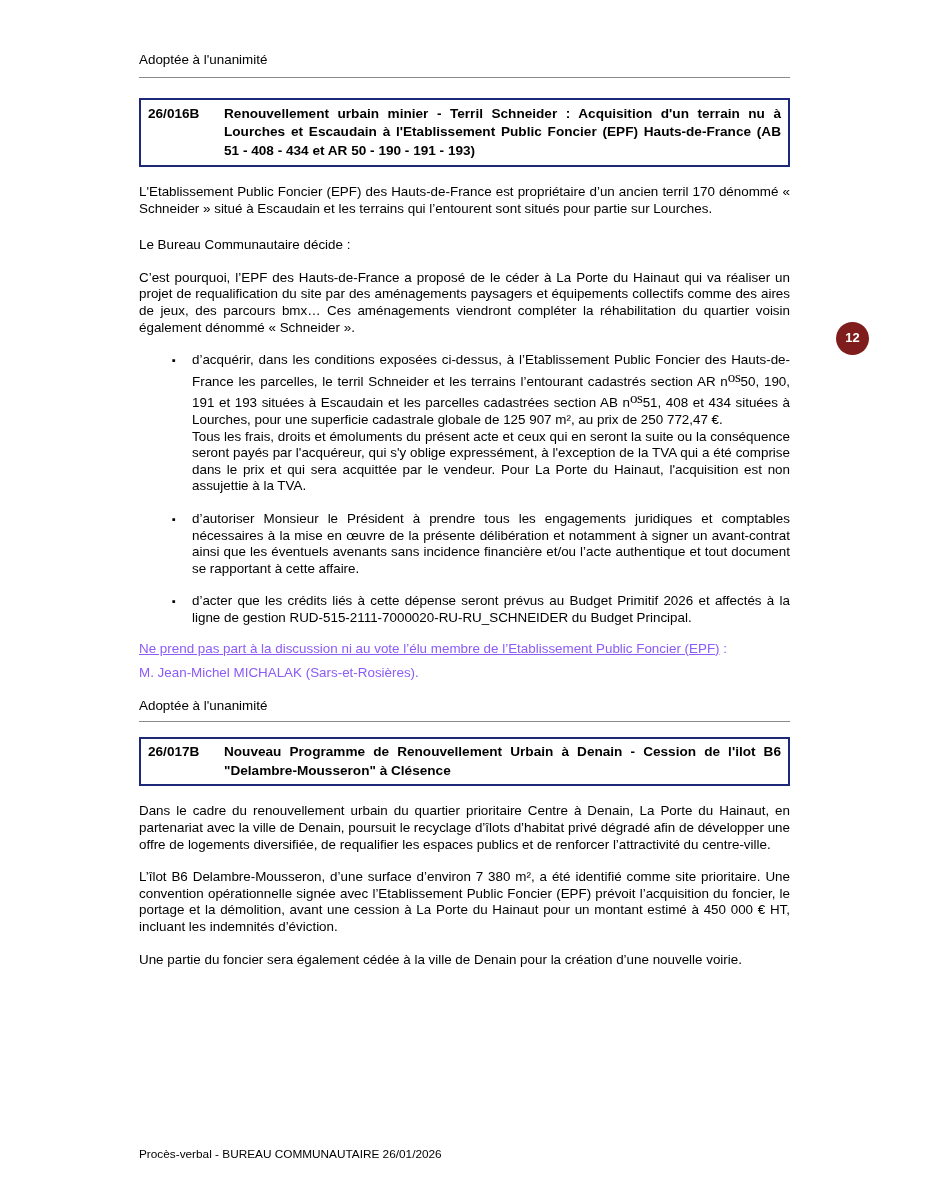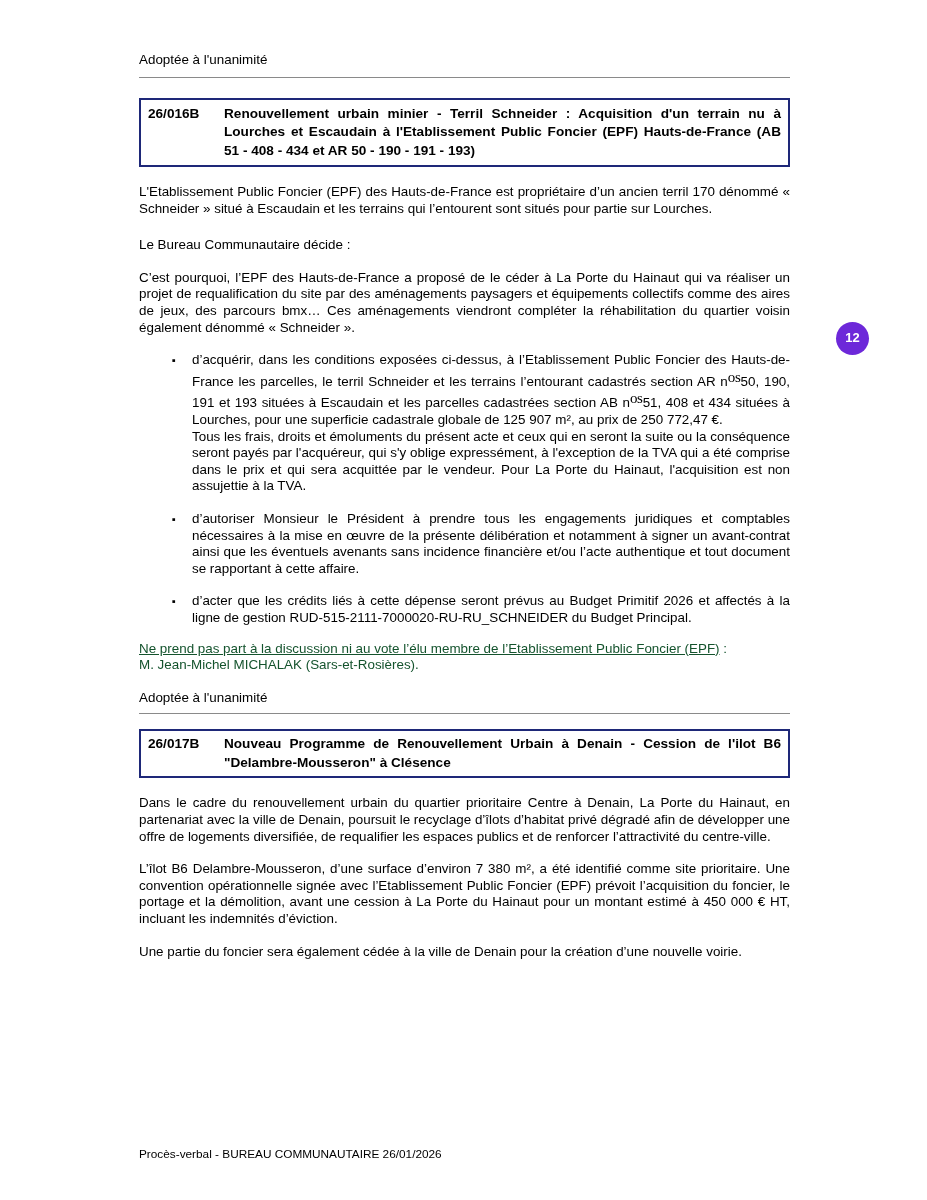--- a/index.html
+++ b/index.html
@@ -26,35 +26,35 @@
   .delib-title { flex:1; text-align:justify; }
   .para { margin-top:16px; text-align:justify; }
   .para-first { margin-top:17px; }
   .decision-intro { margin-top:20px; }
   .bullet-list { margin-top:16px; }
   .bullet-item { display:flex; margin-top:16px; }
   .bullet-item.first { margin-top:0; }
   .bullet-marker { width:26px; padding-left:6px; flex-shrink:0; font-size:11px; }
   .bullet-body { flex:1; text-align:justify; }
   .bullet-list { padding-left:27px; }
-  .green-line { color:#14532d; }
+  .green-line { color:#8b5cf6;margin-top:8px; }
   .green-block { margin-top:14px; }
   .underlined { text-decoration:underline; }
   .adoption-bottom { margin-top:16px; }
   .rule-2 { margin-top:7px; }
   .delib-box-2 { margin-top:15px; padding:4px 7px; }
   .sup { font-size:15px; vertical-align:4px; letter-spacing:-0.3px;font-family:Liberation Serif, serif; }
   .footer {
     position:absolute; left:139px; top:1147px;
     font-size:11.8px; line-height:14px; color:#000;
   }
   .page-badge {
     position:absolute; left:836px; top:322px;
     width:33px; height:33px; border-radius:50%;
-    background:#6d28d9; color:#ffffff;
+    background:#7f1d1d; color:#ffffff;
     display:flex; align-items:center; justify-content:center;
     font-size:13px; font-weight:bold;
   }
 </style>
 </head>
 <body>
 
 <div class="content">
 
   <p class="adoption">Adoptée à l'unanimité</p>

